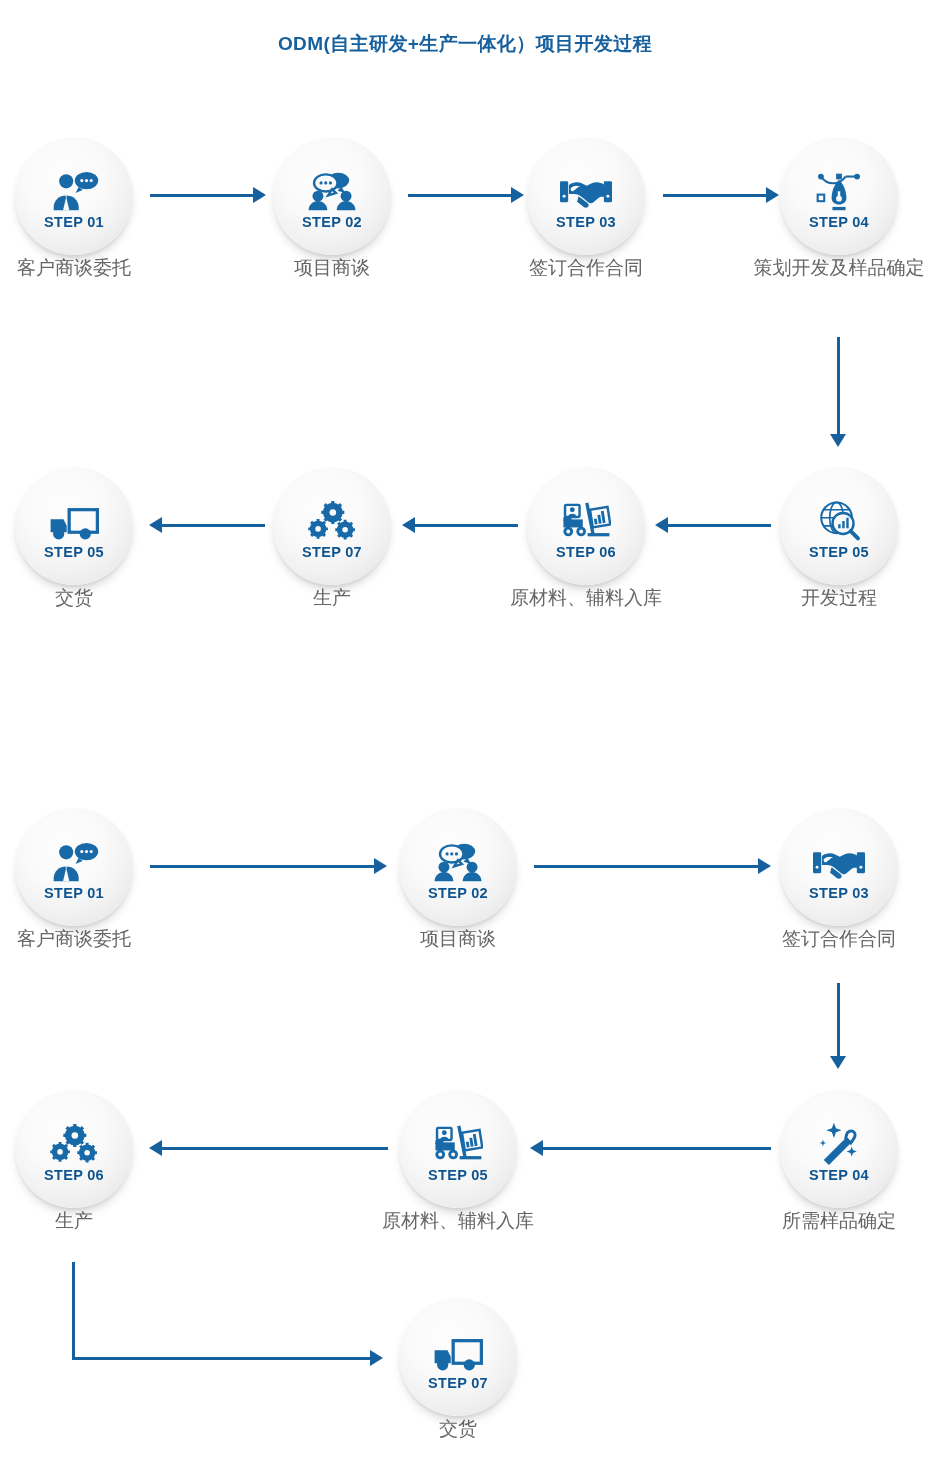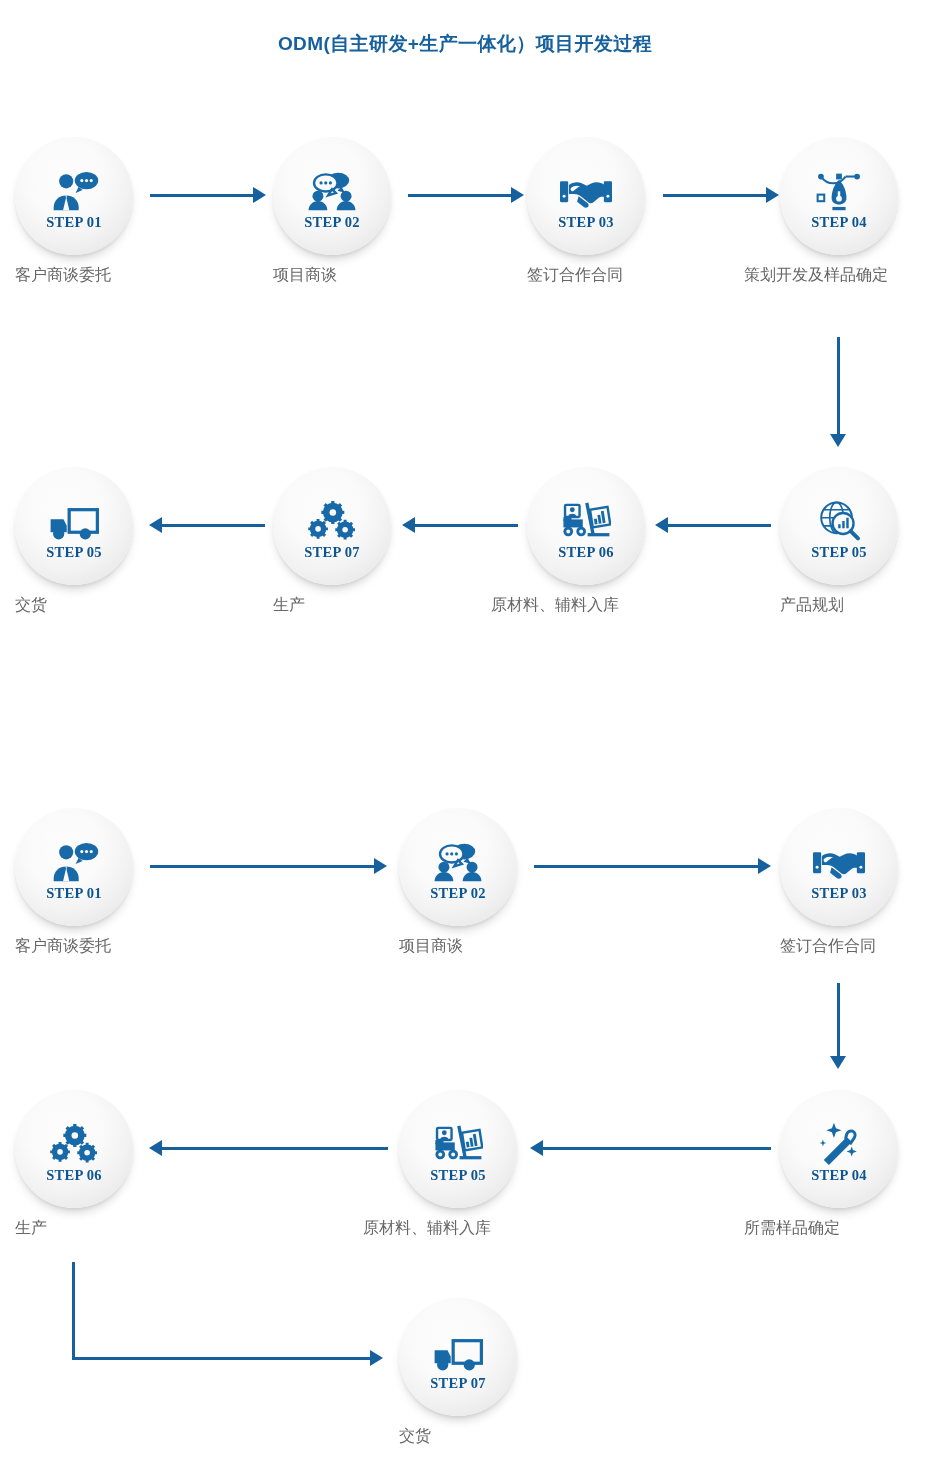--- a/index.html
+++ b/index.html
@@ -14,34 +14,34 @@
     position:absolute;width:930px;text-align:center;
     font-size:19px;font-weight:bold;color:#17609e;letter-spacing:.4px;
   }
 
   
   .node{position:absolute;width:118px;}
   .bubble{
     position:relative;width:118px;height:118px;border-radius:50%;
     background:radial-gradient(circle at 42% 34%, #fdfdfd 0%, #fafafa 38%, #f2f2f2 62%, #e6e6e6 88%, #dedede 100%);
     box-shadow:0 7px 11px -4px rgba(0,0,0,.20), 0 2px 3px rgba(0,0,0,.05);
-    display:flex;flex-direction:column;align-items:center;justify-content:center;font-family:Liberation Serif, serif;
+    display:flex;flex-direction:column;align-items:center;justify-content:center;
   }
   .bubble .glyph{
     width:52px;height:44px;display:flex;align-items:flex-end;justify-content:center;
     margin-top:6px;
   }
   .bubble .glyph svg{display:block;fill:#1769a8;}
   .steplabel{
     font-size:14.5px;font-weight:bold;color:#0d5490;letter-spacing:.3px;
     margin-top:3px;line-height:1;
   }
   .caption{
-    margin-top:10px;width:118px;white-space:nowrap;
-    font-size:16px;color:#666666;line-height:1.2;
+    margin-top:2px;width:118px;text-align:center;white-space:nowrap;
+    font-size:19px;color:#666666;line-height:1.2;
   }
   .caption.wide{width:190px;margin-left:-36px;}
 
   
   .hline{position:absolute;height:3px;background:#17609e;}
   .vline{position:absolute;width:3px;background:#17609e;}
   .arrow{position:absolute;width:0;height:0;}
   .arrow.right{border-top:8px solid transparent;border-bottom:8px solid transparent;border-left:13px solid #17609e;}
   .arrow.left{border-top:8px solid transparent;border-bottom:8px solid transparent;border-right:13px solid #17609e;}
   .arrow.down{border-left:8px solid transparent;border-right:8px solid transparent;border-top:13px solid #17609e;}
@@ -155,21 +155,21 @@
           <path d="M5 22h38M8 12h32M8 32h32" stroke="#1769a8" stroke-width="2" fill="none"></path>
           <circle cx="32" cy="29" r="13" fill="#fafafa" stroke="#1769a8" stroke-width="3"></circle>
           <rect x="26" y="30" width="3" height="5"></rect>
           <rect x="31" y="26" width="3" height="9"></rect>
           <rect x="36" y="22" width="3" height="13"></rect>
           <path d="M41.5 38.5l9 9" stroke="#1769a8" stroke-width="5" stroke-linecap="round" fill="none"></path>
         </svg>
       </span>
       <span class="steplabel">STEP 05</span>
     </div>
-    <div class="caption">产品规划</div>
+    <div class="caption">开发过程</div>
   </div>
 
   <div class="hline" style="left:668px;top:524px;width:103px;"></div>
   <div class="arrow left" style="left:655px;top:517px;"></div>
 
   <div class="node" style="left:527px;top:467px;">
     <div class="bubble">
       <span class="glyph">
         <svg viewBox="0 0 62 52" width="50" height="42">
           <rect x="5" y="6" width="18" height="15" rx="1.5" fill="none" stroke="#1769a8" stroke-width="3"></rect>

